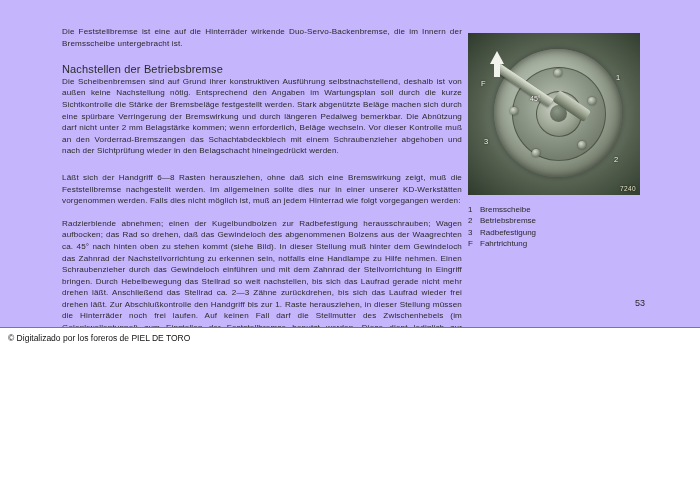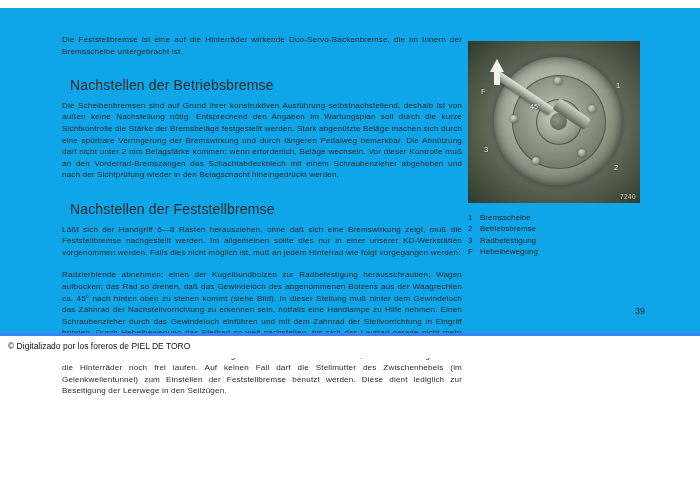--- a/index.html
+++ b/index.html
@@ -10,44 +10,44 @@
     width: 700px;
     height: 492px;
     background: #ffffff;
     font-family: "Liberation Sans", sans-serif;
     overflow: hidden;
     position: relative;
   }
   .page {
     position: absolute;
     left: 0;
-    top: 8px;
+    top: 0;
     width: 700px;
     height: 350px;
-    background: #0ea5e9;
+    background: #c4b5fd;
   }
   .content {
     position: absolute;
     left: 62px;
     top: 26px;
     width: 400px;
   }
   p.para {
     margin: 0 0 0 0;
     font-size: 8.1px;
     line-height: 11.6px;
     color: #2a2a2a;
     text-align: justify;
     letter-spacing: 0.15px;
   }
   .spacer-lg { height: 15px; }
   .spacer-md { height: 11px; }
   h2.sub {
-    margin: 8px;
-    font-size: 14px;
+    margin: 0;
+    font-size: 11px;
     line-height: 11.6px;
     color: #2a2a2a;
     font-weight: normal;
     letter-spacing: 0.15px;
   }
   
   .photo-wrap {
     position: absolute;
     left: 468px;
     top: 33px;
@@ -203,21 +203,21 @@
     font-size: 9px;
     color: #2a2a2a;
   }
   .footer-bar {
     position: absolute;
     left: 0;
     bottom: 0;
     width: 700px;
     height: 22px;
     background: #ffffff;
-    border-top: 3px solid #3b82f6;
+    border-top: 1px solid #3b82f6;
   }
   .footer-text {
     position: absolute;
     left: 8px;
     top: 5px;
     font-size: 8.5px;
     color: #111;
   }
 </style>
 </head>
@@ -226,21 +226,20 @@
 <div class="page">
 
   <div class="content">
     <p class="para">Die Feststellbremse ist eine auf die Hinterräder wirkende Duo-Servo-Backenbremse, die im Innern der Bremsscheibe untergebracht ist.</p>
 
     <div class="spacer-lg"></div>
     <h2 class="sub">Nachstellen der Betriebsbremse</h2>
     <p class="para">Die Scheibenbremsen sind auf Grund ihrer konstruktiven Ausführung selbstnachstellend, deshalb ist von außen keine Nachstellung nötig. Entsprechend den Angaben im Wartungsplan soll durch die kurze Sichtkontrolle die Stärke der Bremsbeläge festgestellt werden. Stark abgenützte Beläge machen sich durch eine spürbare Verringerung der Bremswirkung und durch längeren Pedalweg bemerkbar. Die Abnützung darf nicht unter 2 mm Belagstärke kommen; wenn erforderlich, Beläge wechseln. Vor dieser Kontrolle muß an den Vorderrad-Bremszangen das Schachtabdeckblech mit einem Schraubenzieher abgehoben und nach der Sichtprüfung wieder in den Belagschacht hineingedrückt werden.</p>
 
     <div class="spacer-lg"></div>
-    <h2 class="sub">Nachstellen der Feststellbremse</h2>
     <p class="para">Läßt sich der Handgriff 6—8 Rasten herausziehen, ohne daß sich eine Bremswirkung zeigt, muß die Feststellbremse nachgestellt werden. Im allgemeinen sollte dies nur in einer unserer KD-Werkstätten vorgenommen werden. Falls dies nicht möglich ist, muß an jedem Hinterrad wie folgt vorgegangen werden:</p>
 
     <div class="spacer-md"></div>
     <p class="para">Radzierblende abnehmen; einen der Kugelbundbolzen zur Radbefestigung herausschrauben; Wagen aufbocken; das Rad so drehen, daß das Gewindeloch des abgenommenen Bolzens aus der Waagrechten ca. 45° nach hinten oben zu stehen kommt (siehe Bild). In dieser Stellung muß hinter dem Gewindeloch das Zahnrad der Nachstellvorrichtung zu erkennen sein, notfalls eine Handlampe zu Hilfe nehmen. Einen Schraubenzieher durch das Gewindeloch einführen und mit dem Zahnrad der Stellvorrichtung in Eingriff bringen. Durch Hebelbewegung das Stellrad so weit nachstellen, bis sich das Laufrad gerade nicht mehr drehen läßt. Anschließend das Stellrad ca. 2—3 Zähne zurückdrehen, bis sich das Laufrad wieder frei drehen läßt. Zur Abschlußkontrolle den Handgriff bis zur 1. Raste herausziehen, in dieser Stellung müssen die Hinterräder noch frei laufen. Auf keinen Fall darf die Stellmutter des Zwischenhebels (im Gelenkwellentunnel) zum Einstellen der Feststellbremse benutzt werden. Diese dient lediglich zur Beseitigung der Leerwege in den Seilzügen.</p>
   </div>
 
   <div class="photo-wrap">
     <div class="photo">
       <div class="photo-inner"></div>
       <div class="drum-outer"></div>
@@ -277,23 +276,23 @@
     <div class="legend-row">
       <span class="legend-key">2</span>
       <span>Betriebsbremse</span>
     </div>
     <div class="legend-row">
       <span class="legend-key">3</span>
       <span>Radbefestigung</span>
     </div>
     <div class="legend-row">
       <span class="legend-key">F</span>
-      <span>Hebelbewegung</span>
-    </div>
-  </div>
-
-  <div class="page-number">39</div>
+      <span>Fahrtrichtung</span>
+    </div>
+  </div>
+
+  <div class="page-number">53</div>
 
   <div class="footer-bar">
     <div class="footer-text">© Digitalizado por los foreros de PIEL DE TORO</div>
   </div>
 
 </div>
 
 </body></html>

